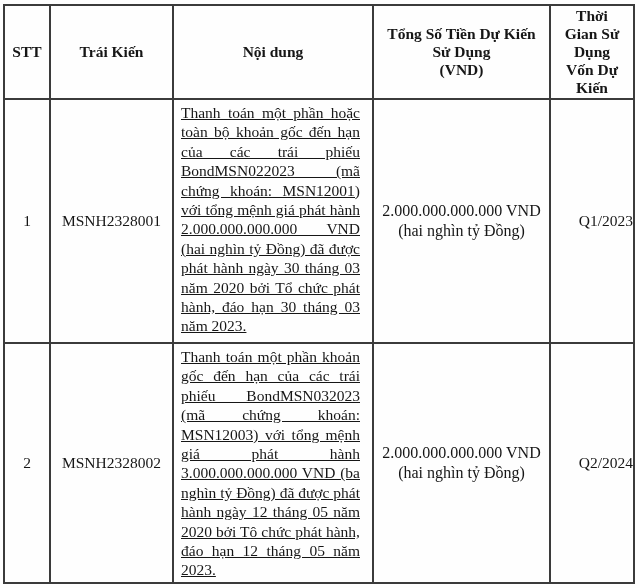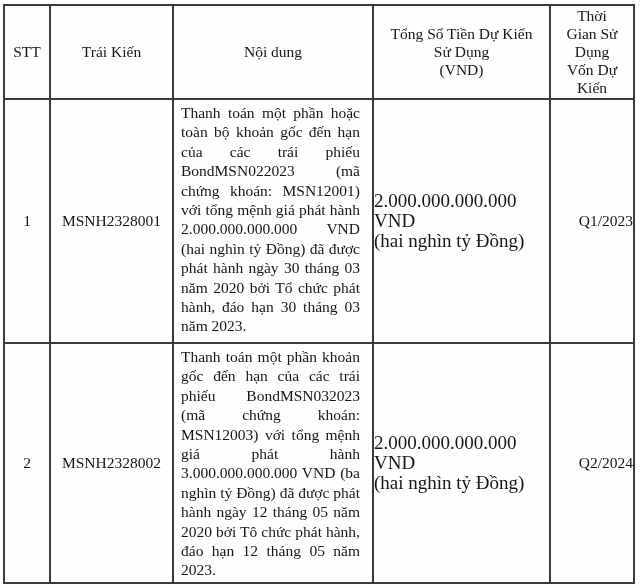--- a/index.html
+++ b/index.html
@@ -26,21 +26,21 @@
     border-collapse: collapse;
     table-layout: fixed;
   }
   table.bond-table th,
   table.bond-table td {
     border: 2px solid #3b3b3b;
     padding: 0;
     overflow: hidden;
   }
   th {
-    font-weight: normal;
+    font-weight: bold;
     font-size: 15.5px;
     line-height: 18px;
     text-align: center;
     vertical-align: middle;
     white-space: pre-line;
     padding: 2px 2px;
   }
   tr.header-row { height: 94px; }
   tr.row-1 { height: 244px; }
   tr.row-2 { height: 240px; }
@@ -51,25 +51,26 @@
   }
   td.c-content {
     vertical-align: top;
   }
   .content-text {
     font-size: 15.5px;
     line-height: 19.4px;
     text-align: justify;
     text-justify: inter-word;
     padding: 3px 12px 2px 7px;
+    text-decoration: underline;
   }
   td.c-amount {
-    font-size: 19px;
+    font-size: 16px;
     line-height: 20px;
-    text-align: left;
+    text-align: center;
     vertical-align: middle;
     white-space: pre-line;
   }
   td.c-time {
     font-size: 15.5px;
     text-align: right;
     vertical-align: middle;
     margin-top: 12px;
   }
 </style>

